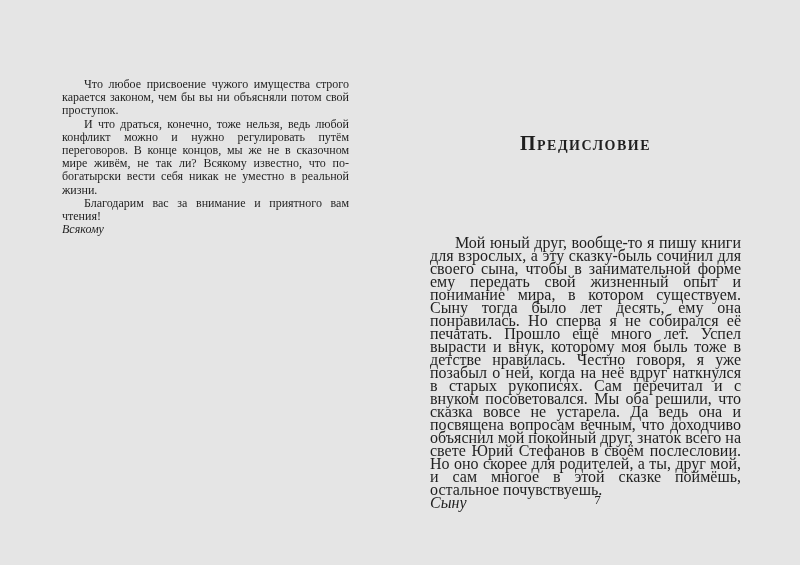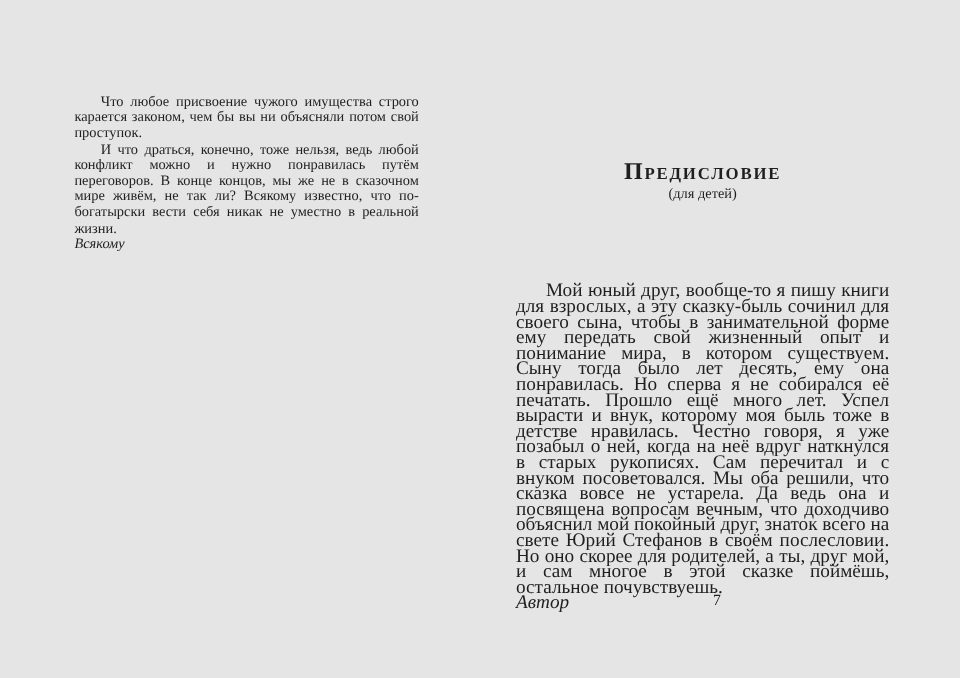--- a/index.html
+++ b/index.html
@@ -103,29 +103,29 @@
     line-height: 16px;
   }
 </style>
 </head>
 <body>
 
 <div class="spread">
 
   <div class="left-page">
     <p>Что любое присвоение чужого имущества строго карается законом, чем бы вы ни объясняли потом свой проступок.</p>
-    <p>И что драться, конечно, тоже нельзя, ведь лю­бой конфликт можно и нужно понравилась путём переговоров. В конце концов, мы же не в сказоч­ном мире живём, не так ли? Всякому известно, что по-богатырски вести себя никак не уместно в ре­альной жизни.</p>
+    <p>И что драться, конечно, тоже нельзя, ведь лю­бой конфликт можно и нужно регулировать путём переговоров. В конце концов, мы же не в сказоч­ном мире живём, не так ли? Всякому известно, что по-богатырски вести себя никак не уместно в ре­альной жизни.</p>
+    <p>Благодарим вас за внимание и приятного вам чтения!</p>
     <p class="sig sig-left">Всякому</p>
   </div>
 
   <div class="right-page">
     <h1 class="preface-title">Предисловие</h1>
-    <div class="preface-subtitle">(для детей)</div>
 
     <div class="rp-body">
       <p>Мой юный друг, вообще-то я пишу книги для взрослых, а эту сказку-быль сочинил для своего сына, чтобы в занимательной форме ему передать свой жизненный опыт и понимание мира, в кото­ром существуем. Сыну тогда было лет десять, ему она понравилась. Но сперва я не собирался её печа­тать. Прошло ещё много лет. Успел вырасти и внук, которому моя быль тоже в детстве нравилась. Честно говоря, я уже позабыл о ней, когда на неё вдруг наткнулся в старых рукописях. Сам перечи­тал и с внуком посоветовался. Мы оба решили, что сказка вовсе не устарела. Да ведь она и посвящена вопросам вечным, что доходчиво объяснил мой по­койный друг, знаток всего на свете Юрий Стефанов в своём послесловии. Но оно скорее для родителей, а ты, друг мой, и сам многое в этой сказке поймёшь, остальное почувствуешь.</p>
-      <p class="sig sig-right">Автор</p>
+      <p class="sig sig-right">Сыну</p>
     </div>
 
     <div class="page-number">7</div>
   </div>
 
 </div>
 
 </body></html>

